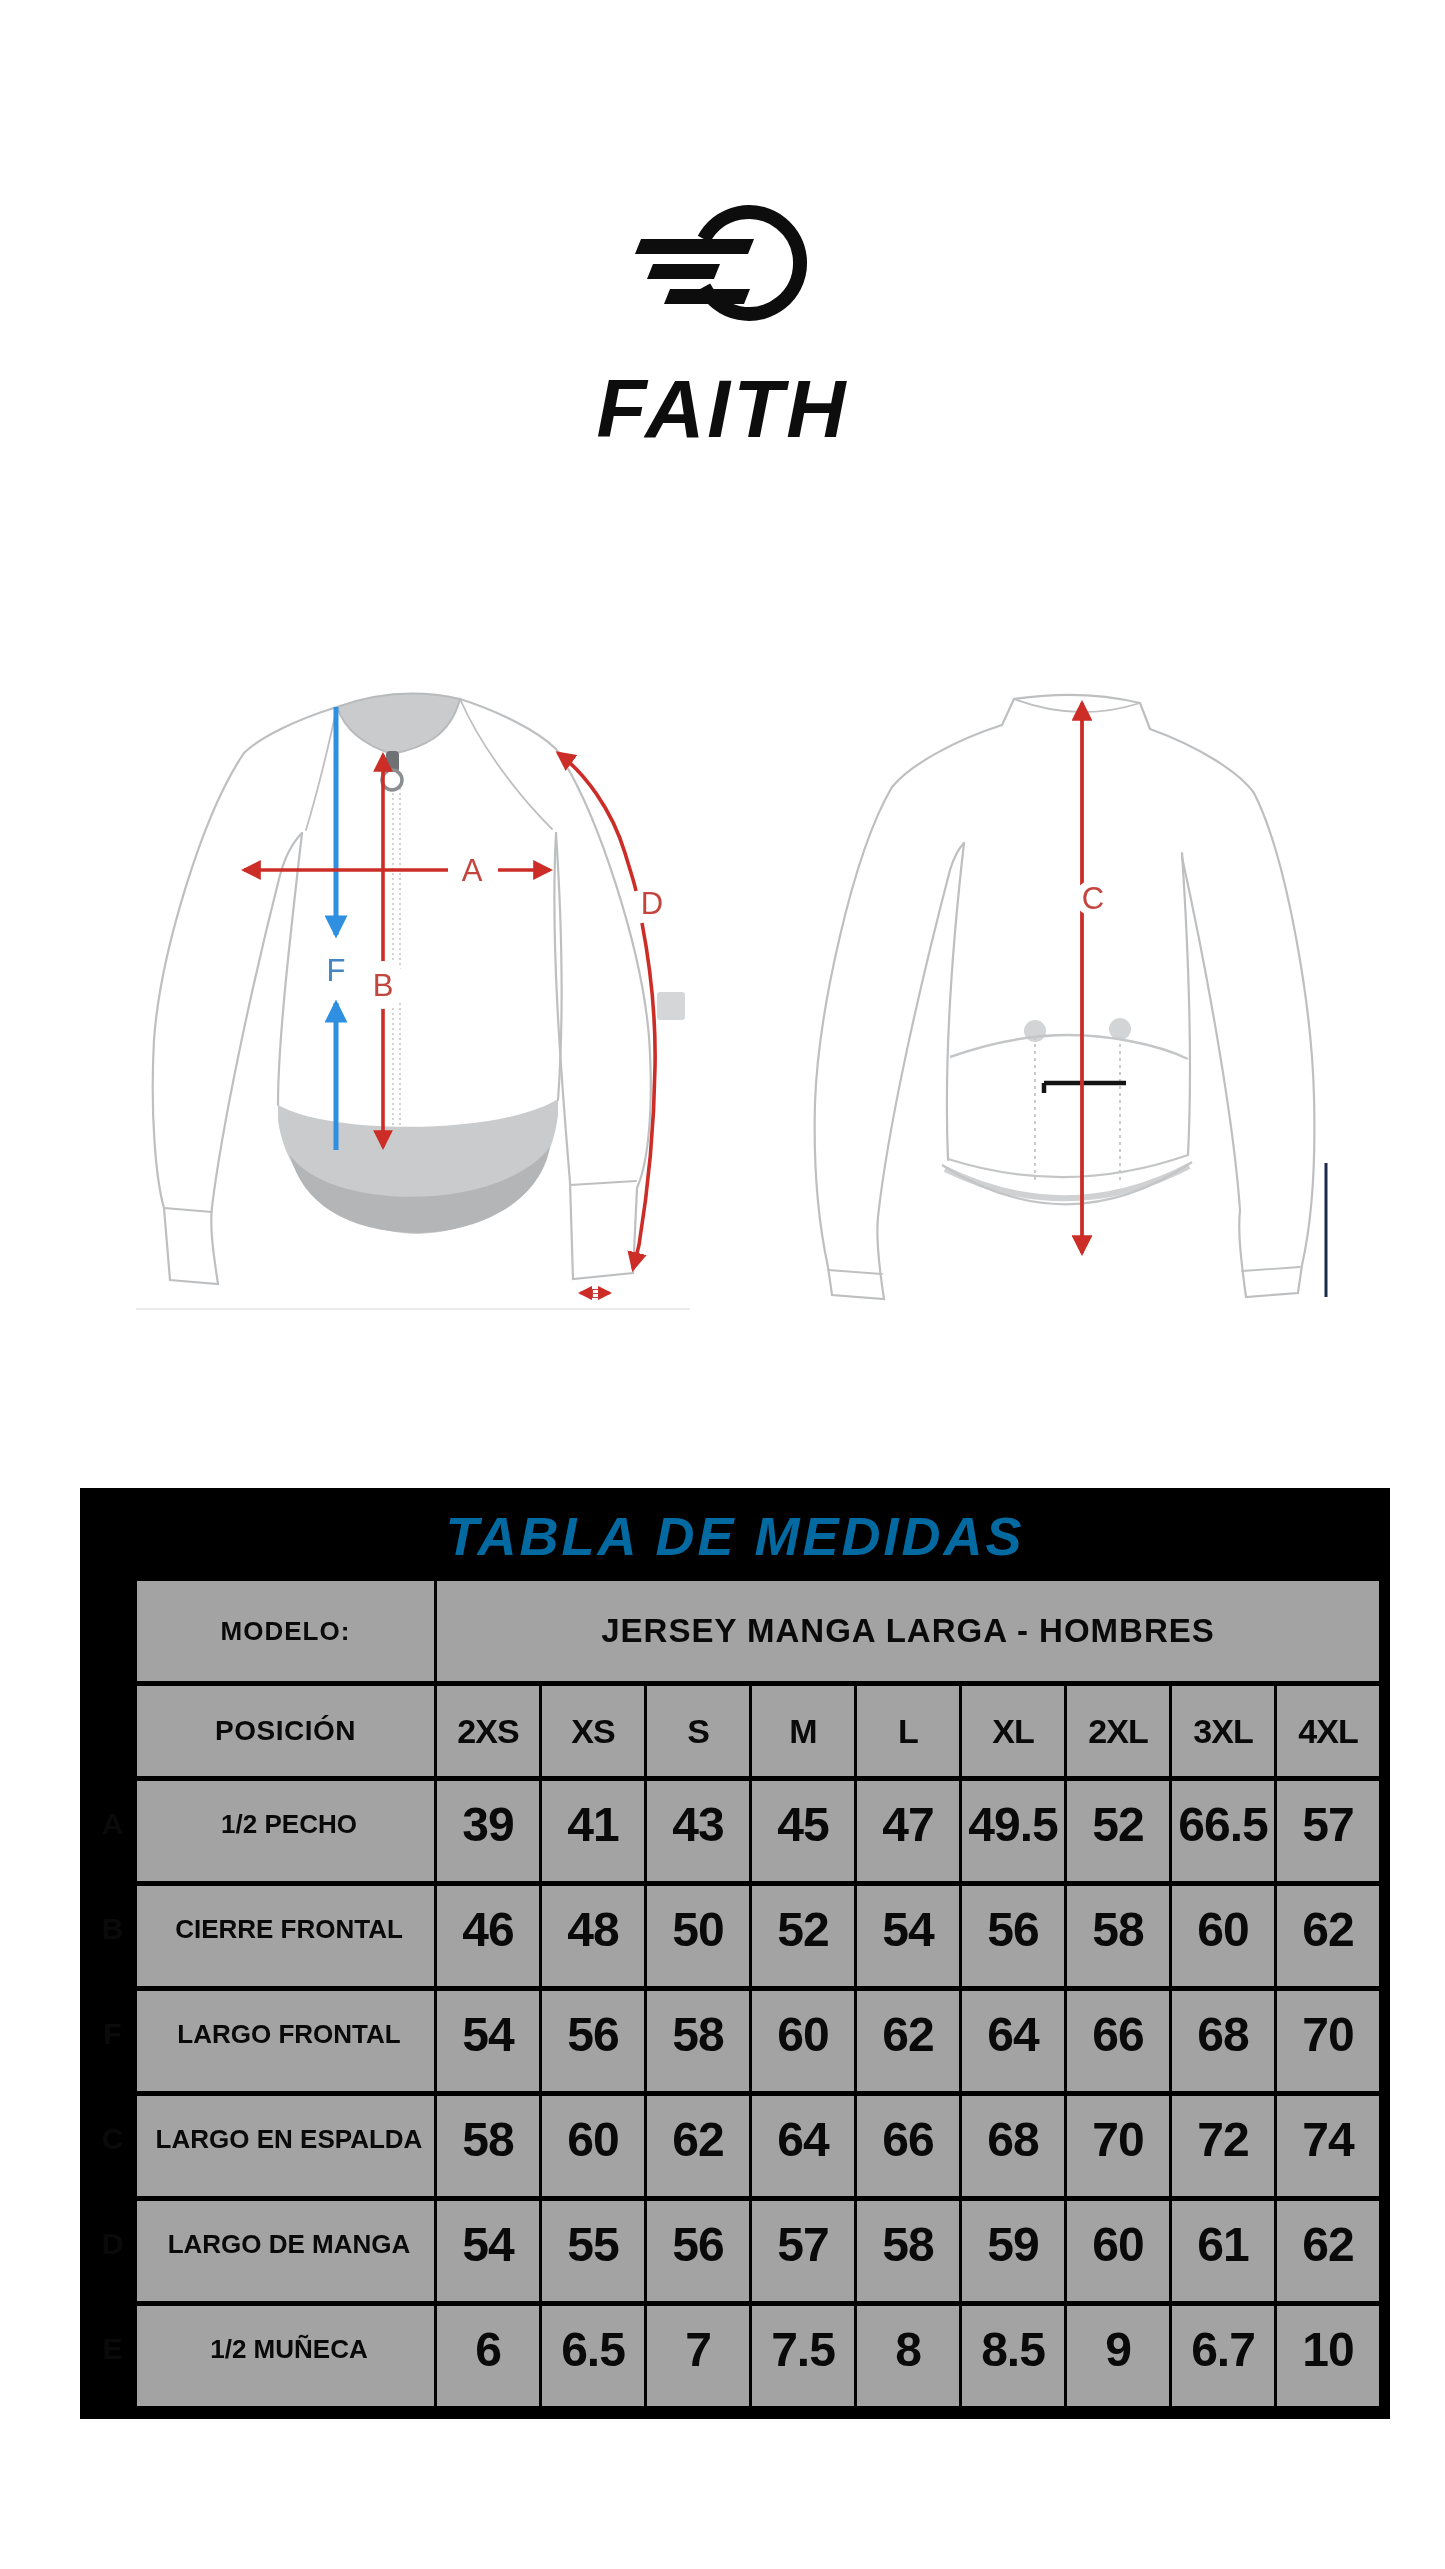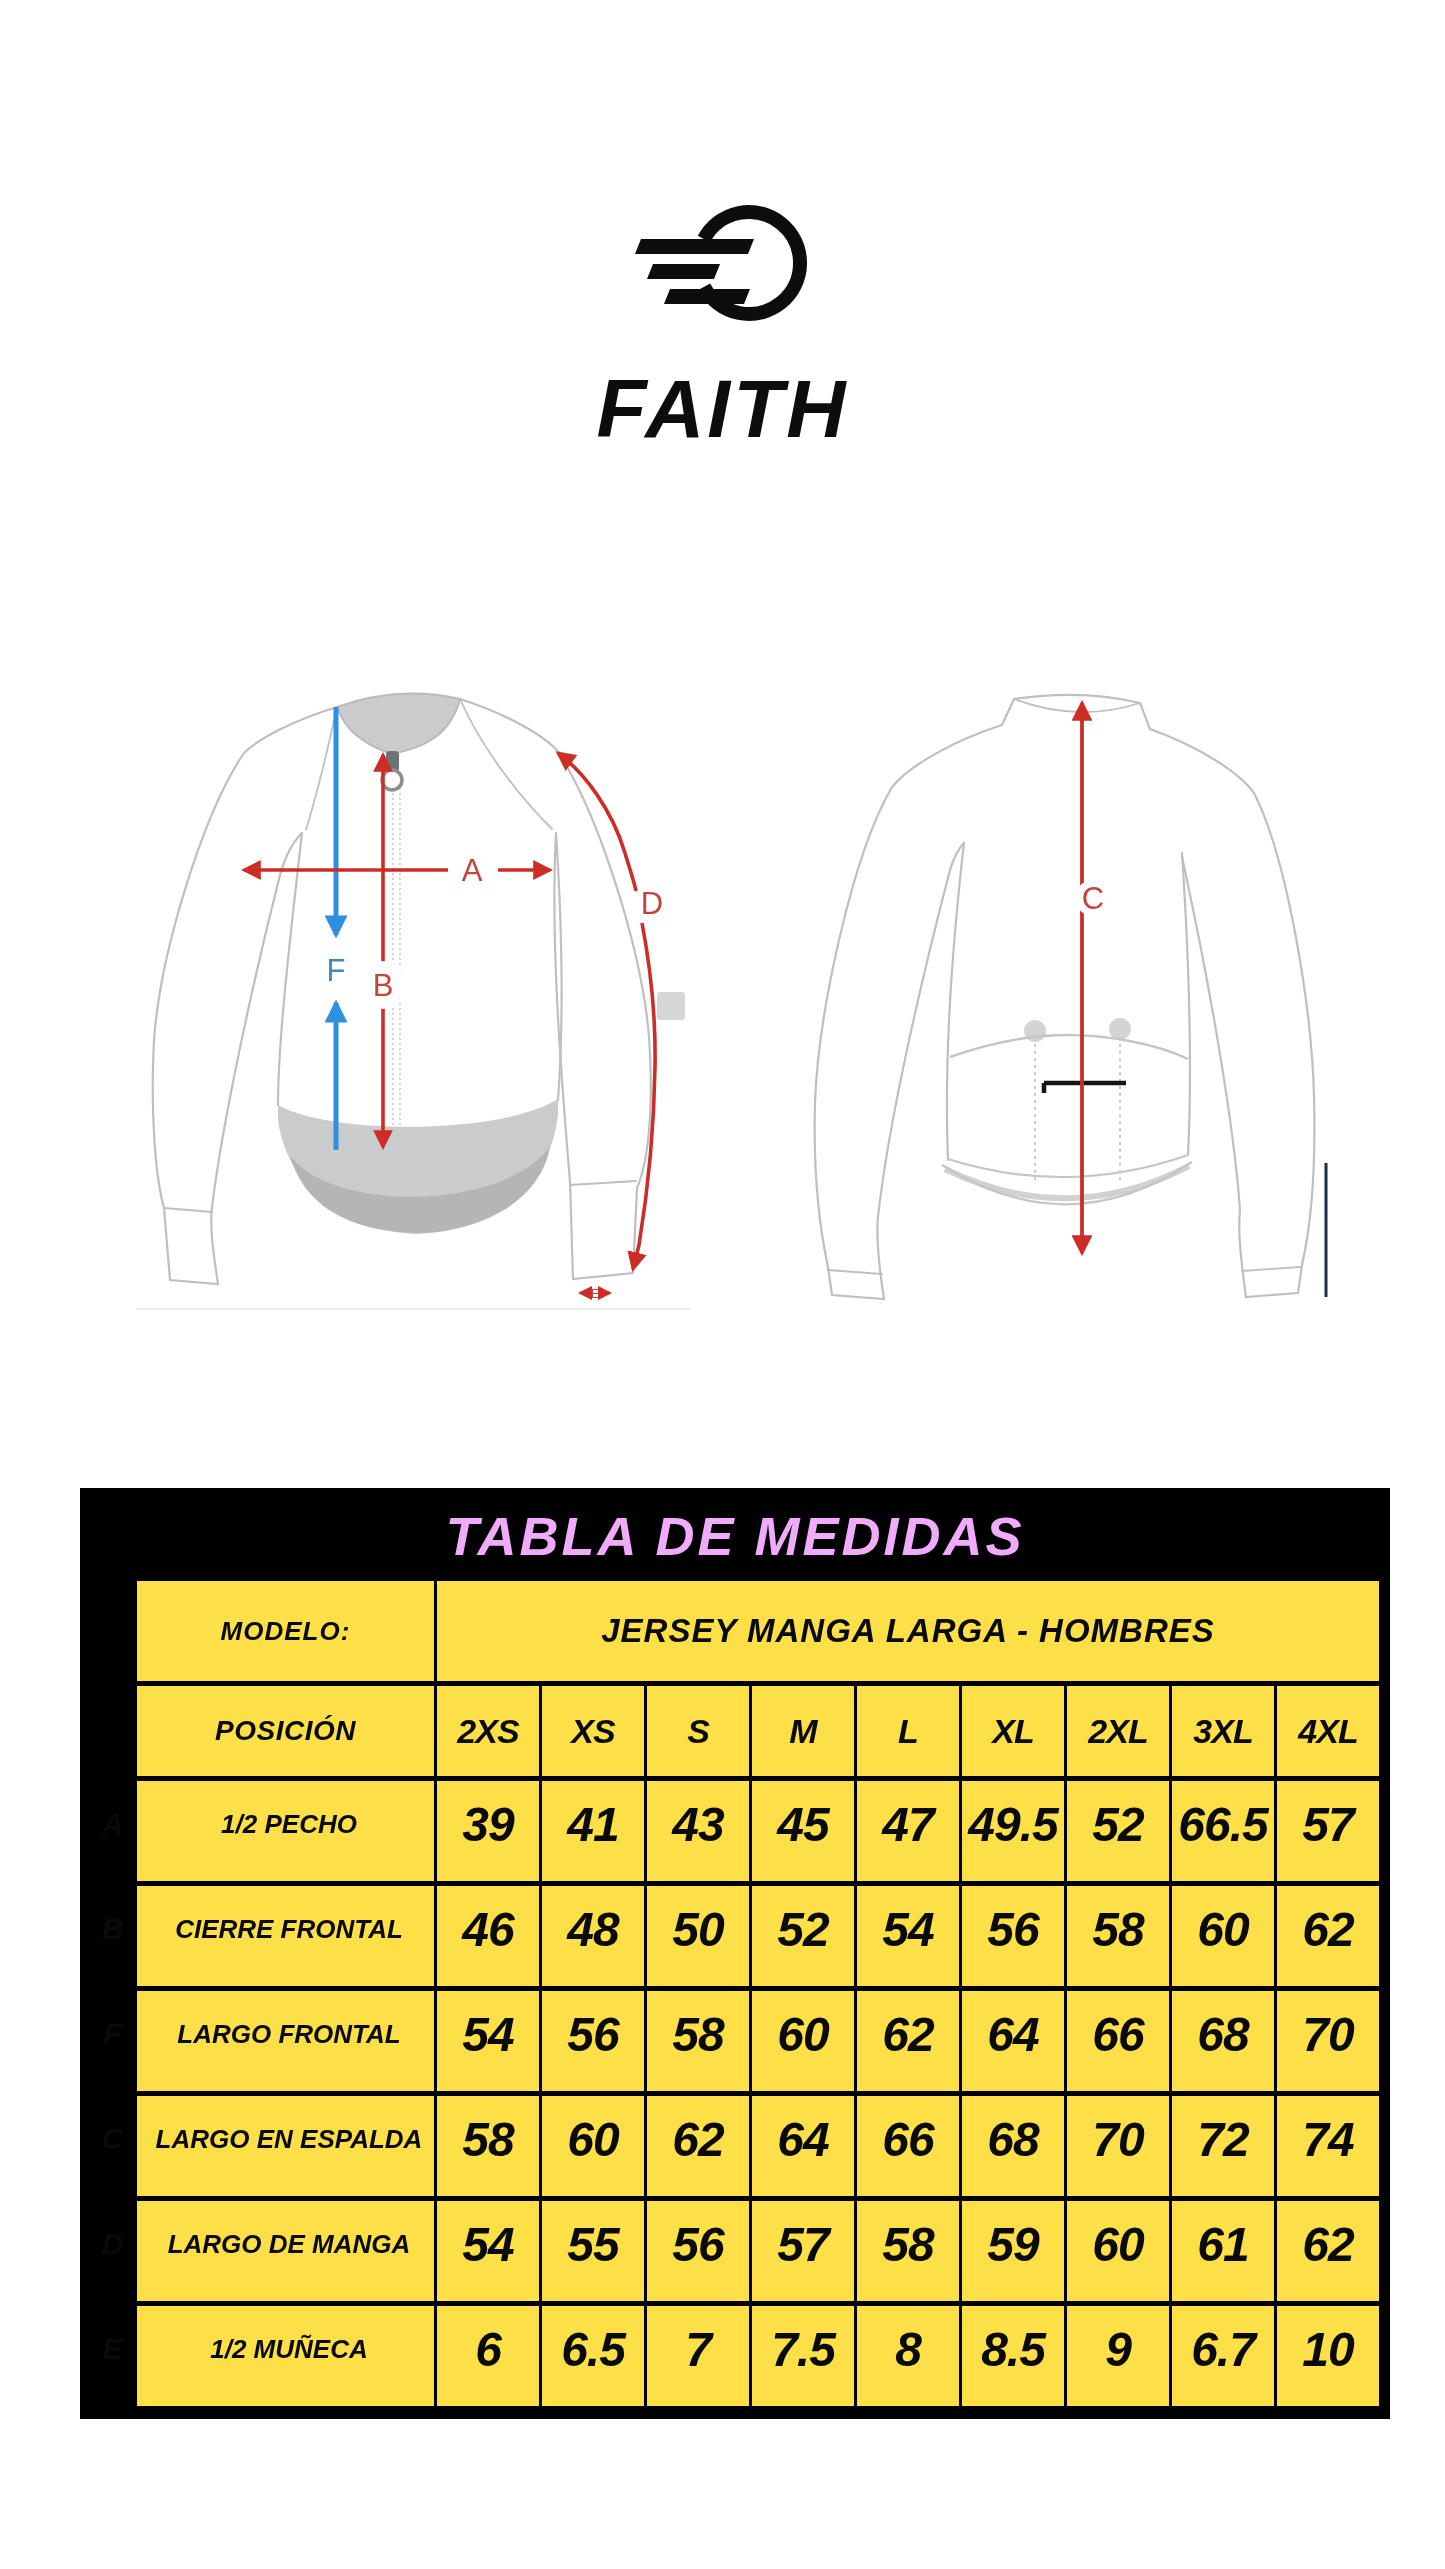--- a/index.html
+++ b/index.html
@@ -23,24 +23,24 @@
   .fig-back  { left:790px; top:685px; width:550px; height:640px; }
   .measure-letter { font-family:"Liberation Sans", sans-serif; font-size:31px; }
 
   
   .frame {
     position:absolute; left:80px; top:1488px; width:1310px;
     background:#000; padding:8px; box-sizing:border-box;
   }
   .tbl-title {
     height:80px; display:flex; align-items:center; justify-content:center;
-    color:#f0abfc; background:#000;
+    color:#0369a1; background:#000;
     font-weight:bold; font-style:italic; font-size:54px; letter-spacing:3px;
   }
-  table.medidas { width:100%; border-collapse:collapse; table-layout:fixed; background:#fde047;font-style:italic; }
+  table.medidas { width:100%; border-collapse:collapse; table-layout:fixed; background:#a3a3a3; }
   table.medidas td {
     border:3px solid #000; border-top-width:5px; border-bottom-width:5px;
     text-align:center; vertical-align:middle; color:#0a0a0a;
   }
   td.letter-cell { background:#000; color:#ffffff; font-weight:bold; font-size:30px; padding:0; }
   tr.model-row td { height:98px; }
   tr.pos-row td   { height:88px; }
   tr.data-row td  { height:85px; padding-bottom:14px; }
   td.model-label { font-weight:bold; font-size:26px; letter-spacing:1px; }
   td.model-value { font-weight:bold; font-size:33px; letter-spacing:1px; }

